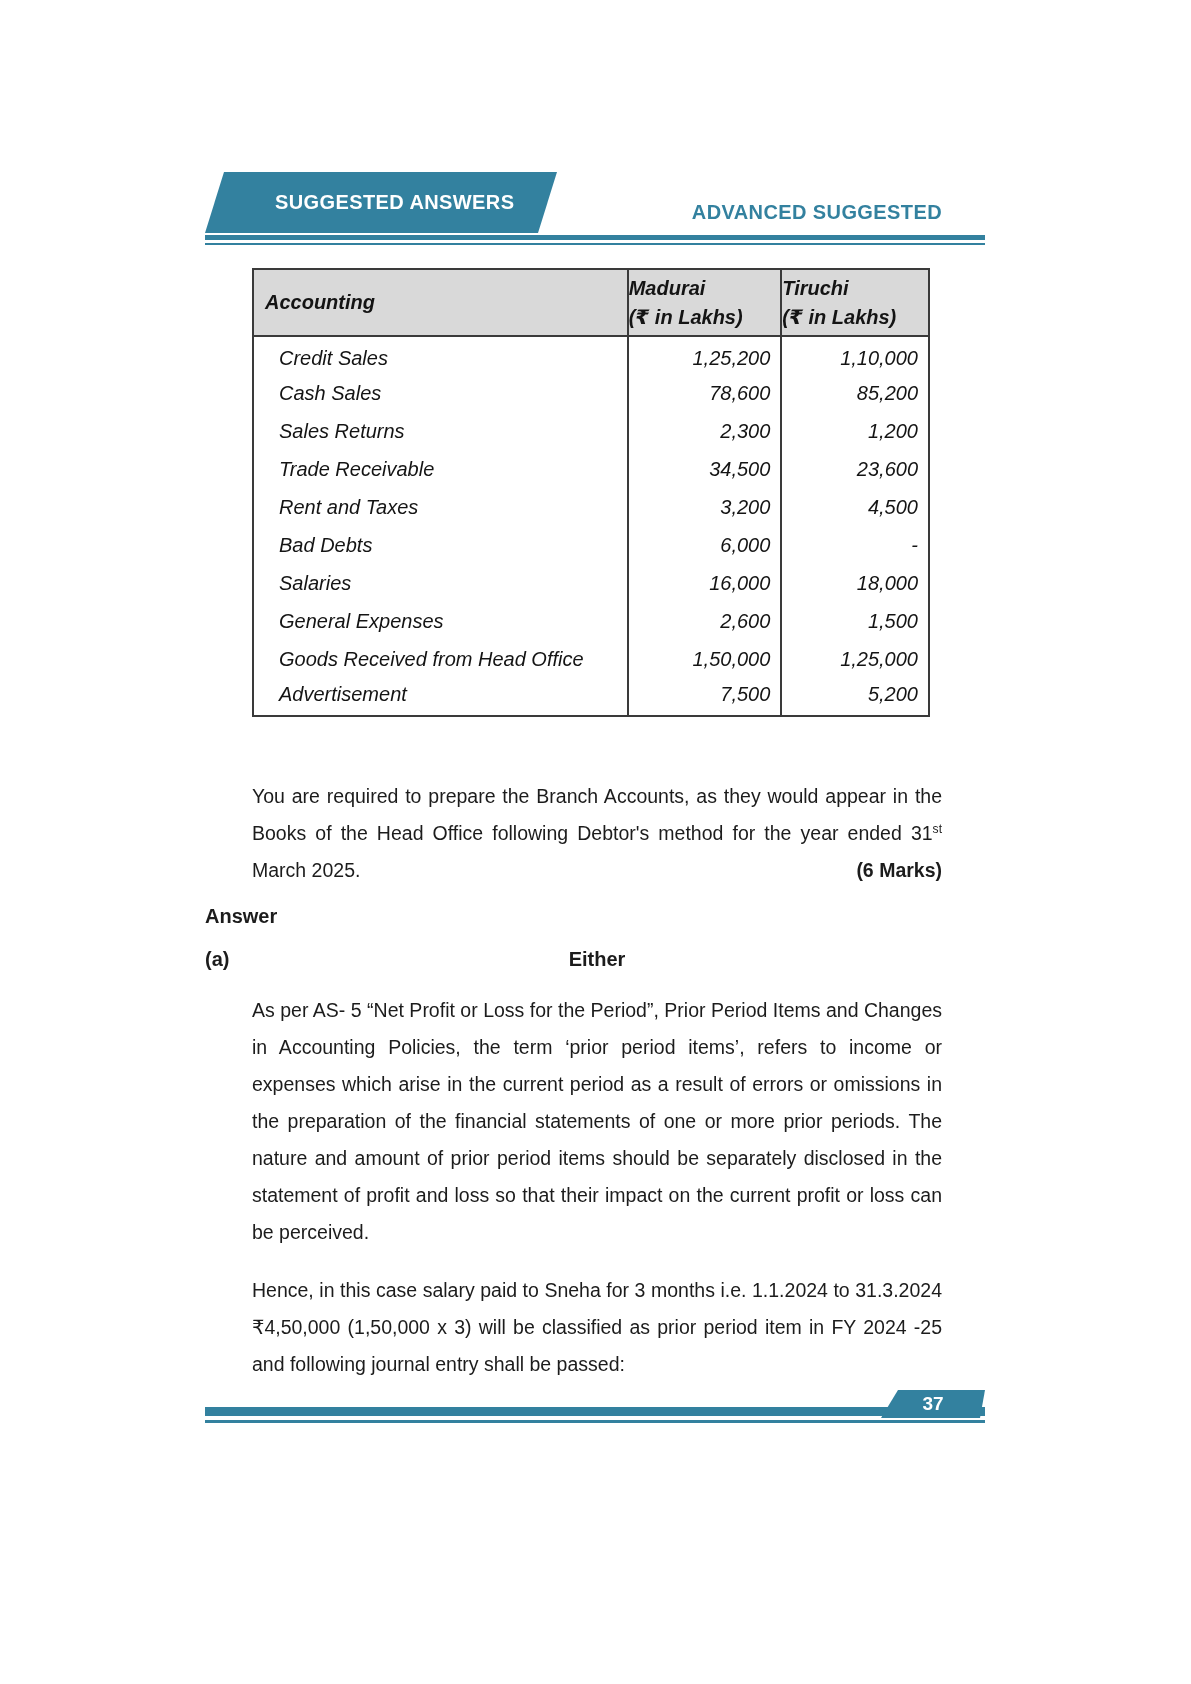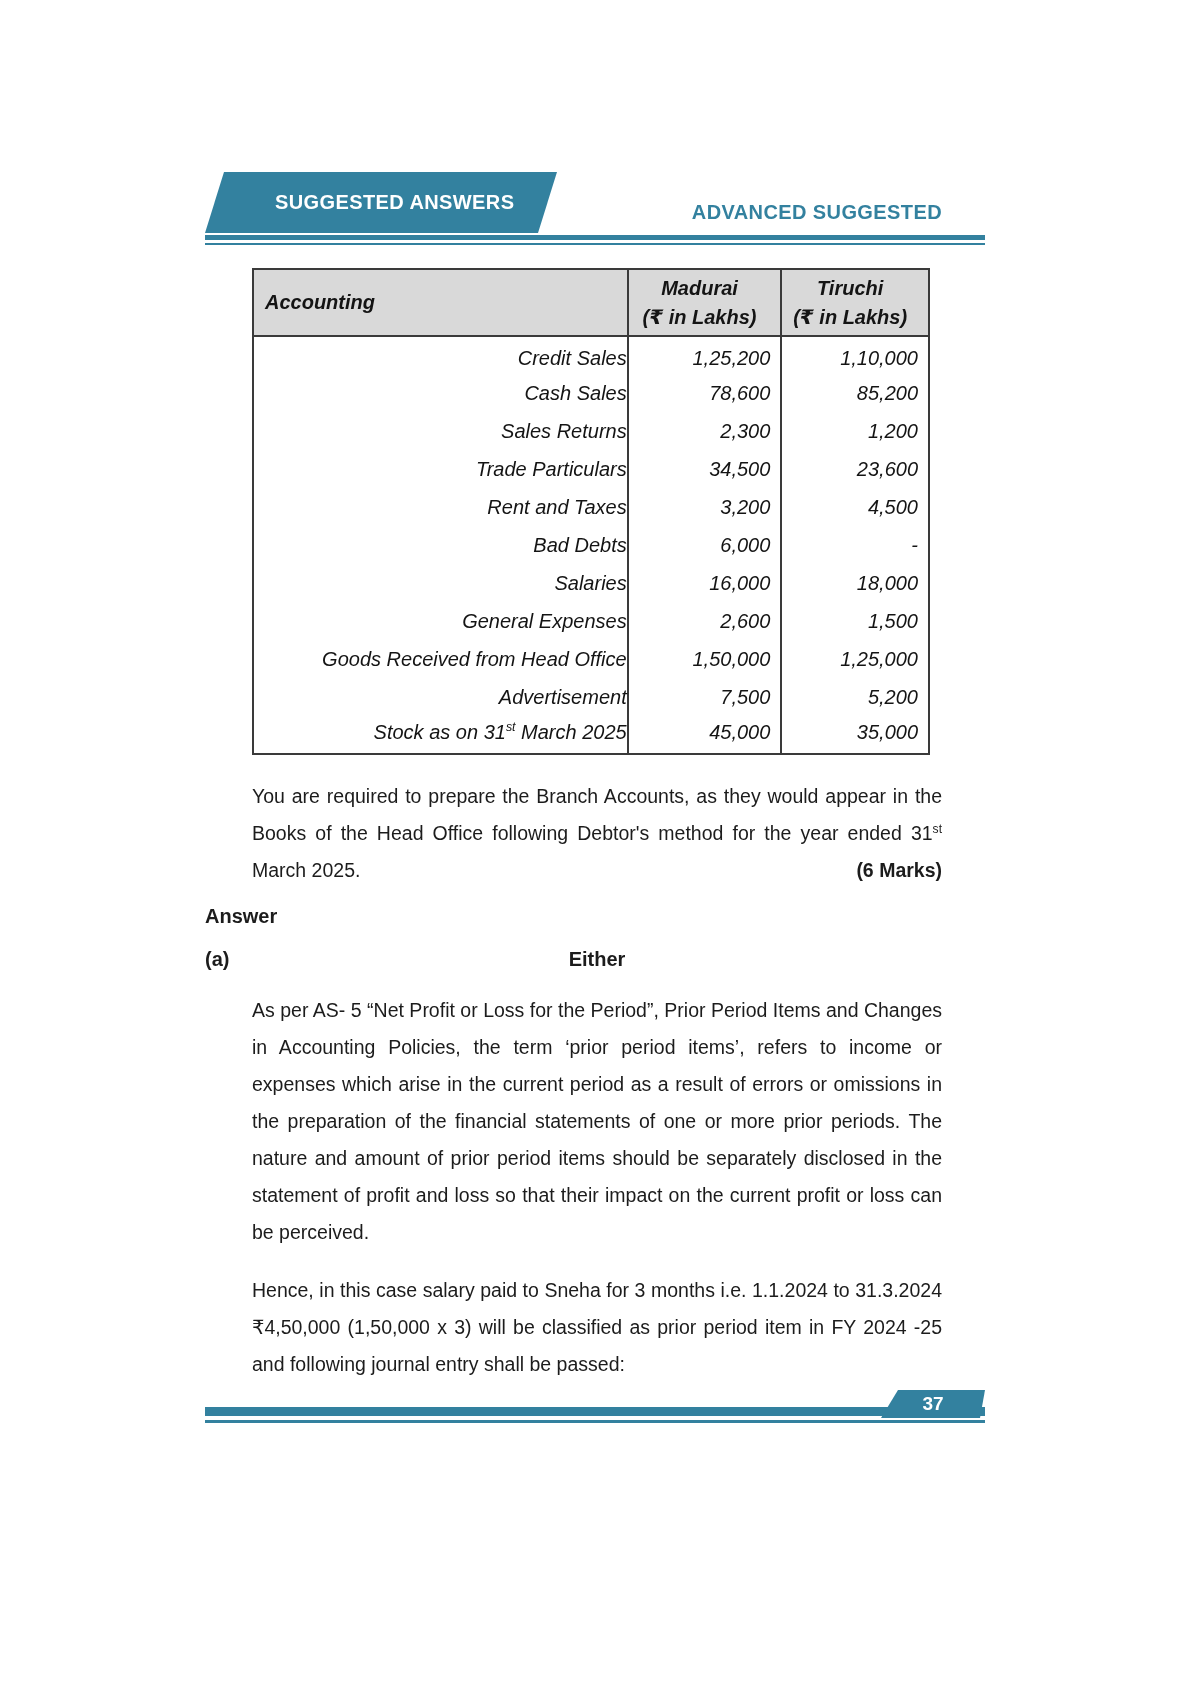--- a/index.html
+++ b/index.html
@@ -36,27 +36,27 @@
     border-collapse:collapse;font-style:italic;font-size:20px;color:#141414;
     border:2px solid var(--border);
   }
   .acct-table th,.acct-table td{vertical-align:middle;}
   .acct-table th+th,.acct-table td+td{border-left:2px solid var(--border);}
   .acct-table thead th{
     background:var(--th-bg);border-bottom:2px solid var(--border);
     font-weight:bold;height:67px;line-height:29px;
   }
   .acct-table thead th.c-part{text-align:left;padding-left:11px;width:376px;}
-  .acct-table thead th.c-num{text-align:center;padding-right:10px;}
+  .acct-table thead th.c-num{text-align:left;padding-right:10px;}
   .acct-table thead th.c-m{width:154px;}
   .acct-table thead th.c-t{width:148px;}
   .acct-table tbody td{height:38px;}
   .acct-table tbody tr:first-child td{padding-top:6px;}
   .acct-table tbody tr:last-child td{padding-bottom:5px;}
-  .acct-table td.lbl{padding-left:25px;text-align:right;}
+  .acct-table td.lbl{padding-left:25px;text-align:left;}
   .acct-table td.num{padding-right:10px;text-align:right;}
   sup{font-size:0.62em;line-height:0;}
 
   
   .req{
     position:absolute;left:252px;top:778px;width:690px;
     font-size:19.5px;line-height:37px;text-align:justify;
   }
   .req .marks{position:absolute;right:0;bottom:0;font-weight:bold;}
 
@@ -117,21 +117,21 @@
       <td class="lbl">Cash Sales</td>
       <td class="num">78,600</td>
       <td class="num">85,200</td>
     </tr>
     <tr>
       <td class="lbl">Sales Returns</td>
       <td class="num">2,300</td>
       <td class="num">1,200</td>
     </tr>
     <tr>
-      <td class="lbl">Trade Particulars</td>
+      <td class="lbl">Trade Receivable</td>
       <td class="num">34,500</td>
       <td class="num">23,600</td>
     </tr>
     <tr>
       <td class="lbl">Rent and Taxes</td>
       <td class="num">3,200</td>
       <td class="num">4,500</td>
     </tr>
     <tr>
       <td class="lbl">Bad Debts</td>
@@ -151,25 +151,20 @@
     <tr>
       <td class="lbl">Goods Received from Head Office</td>
       <td class="num">1,50,000</td>
       <td class="num">1,25,000</td>
     </tr>
     <tr>
       <td class="lbl">Advertisement</td>
       <td class="num">7,500</td>
       <td class="num">5,200</td>
     </tr>
-    <tr>
-      <td class="lbl"><span>Stock as on 31</span><sup>st</sup><span> March 2025</span></td>
-      <td class="num">45,000</td>
-      <td class="num">35,000</td>
-    </tr>
   </tbody>
 </table>
 
 <div class="req">
   <span>You are required to prepare the Branch Accounts, as they would appear in the Books of the Head Office following Debtor's method for the year ended 31</span><sup>st</sup><span> March 2025.</span>
   <span class="marks">(6 Marks)</span>
 </div>
 
 <div class="answer-h">Answer</div>
 

